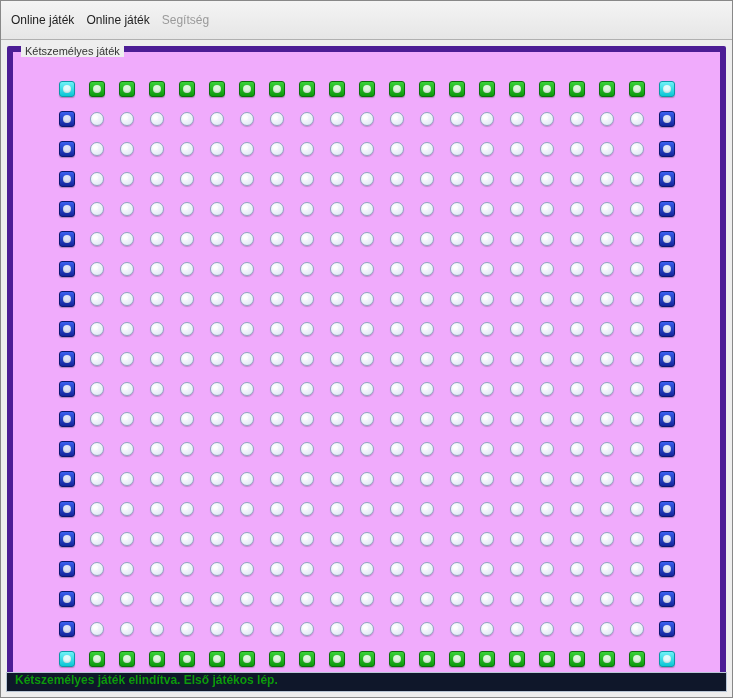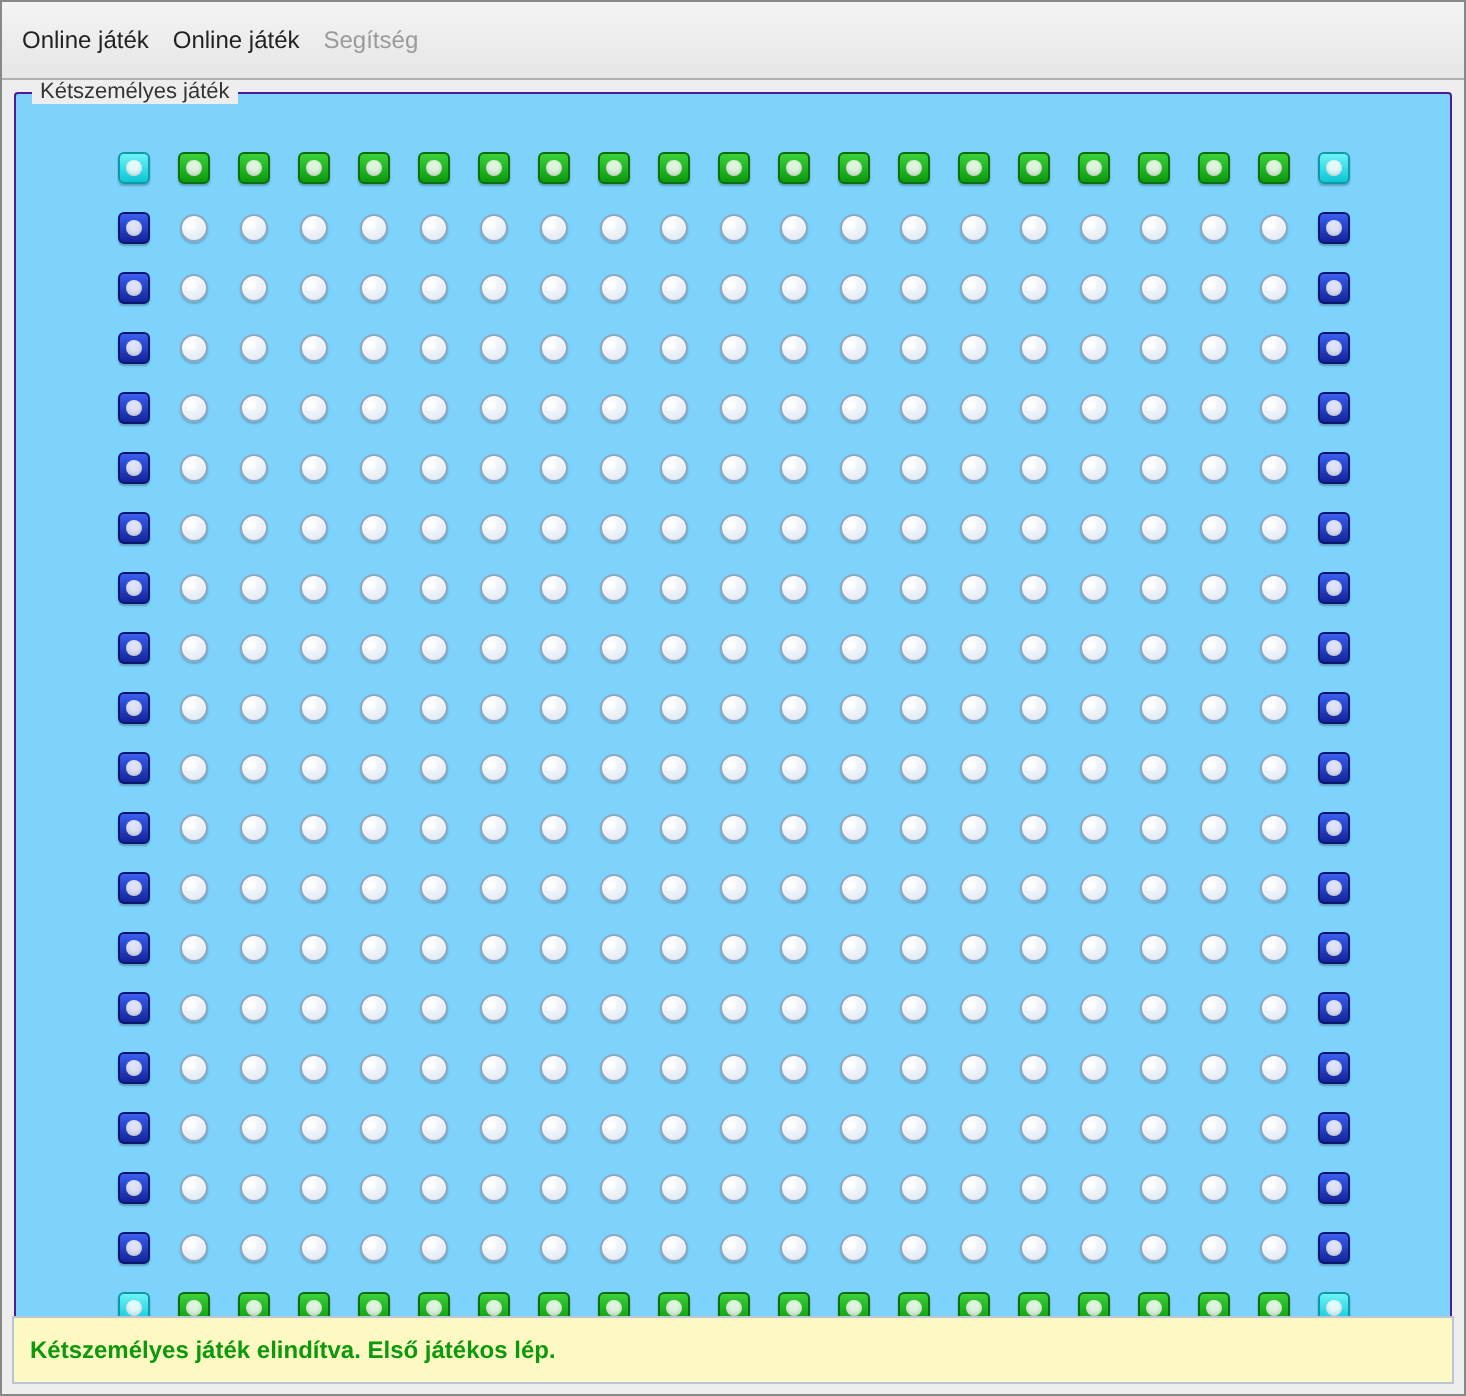--- a/index.html
+++ b/index.html
@@ -1,32 +1,32 @@
 <!DOCTYPE html>
 <html><head>
 <meta charset="utf-8">
 <style>
 * { box-sizing: border-box; margin: 0; padding: 0; }
 body { font-family: Arial, sans-serif; font-size: 12px; background: #eee; width: 733px; height: 698px; overflow: hidden; border: 1px solid #888; }
 .menubar { display: flex; align-items: center; height: 39px; padding: 12px 4px; background: linear-gradient(#f4f4f4,#e6e6e6); border-bottom: 1px solid #b0b0b0; }
 .menubar-item { padding: 2px 6px; color: #222; cursor: pointer; }
 .menubar-item.disabled { color: #9a9a9a; cursor: default; }
-.panel { margin: 6px; border: 1px solid #4c1d95; border-radius: 2px; height: 644px; position: relative; background: #7dd3fc; padding-top: 10px; }
+.panel { margin: 6px; border: 6px solid #4c1d95; border-radius: 2px; height: 644px; position: relative; background: #f0abfc; padding-top: 10px; }
 .panel-title { position: absolute; top: -7px; left: 8px; padding: 0 4px; background: #eee; color: #333; font-size: 11px; }
 .board { display: grid; grid-template-columns: repeat(21, 30px); grid-auto-rows: 30px; justify-content: center; align-content: start; margin-top: 12px; }
 .cell { width: 30px; height: 30px; display: flex; align-items: center; justify-content: center; }
 .dot { width: 14px; height: 14px; border-radius: 50%; border: 1px solid; box-shadow: inset 0 1px 2px rgba(255,255,255,.7), 0 1px 1px rgba(0,0,0,.2); position: relative; }
 .dot::after { content: ""; position: absolute; top: 2px; left: 2px; width: 5px; height: 5px; border-radius: 50%; background: rgba(255,255,255,.75); }
 .dot-sq { width: 16px; height: 16px; border-radius: 3px; border: 1px solid; box-shadow: 0 1px 1px rgba(0,0,0,.25); display: flex; align-items: center; justify-content: center; }
 .dot-sq::before { content: ""; width: 8px; height: 8px; border-radius: 50%; background: rgba(255,255,255,.85); box-shadow: inset 0 -1px 2px rgba(0,0,0,.15); }
 .t-empty { background: radial-gradient(circle at 35% 35%, #fff, #d8e4f2); border-color: #8ea7c0; }
 .t-green { background: linear-gradient(#3ad23a,#0c9a0c); border-color: #0b6e0b; }
 .t-blue  { background: linear-gradient(#3a5ff0,#12249a); border-color: #0b1670; }
 .t-cyan  { background: linear-gradient(#6ef2f7,#0bc6d6); border-color: #0d99a6; }
-.statusbar { position: absolute; bottom: 0; left: 0; right: 0; height: 34px; margin: 6px; border: 1px solid #b9c6d6; background: #fef9c3; display: flex; align-items: center; padding: 0 8px; }
+.statusbar { position: absolute; bottom: 0; left: 0; right: 0; height: 20px; margin: 6px; border: 1px solid #b9c6d6; background: #0f172a; display: flex; align-items: flex-start; padding: 0 8px; }
 .statusbar-text { color: #0c9a0c; font-weight: bold; font-size: 12px; }
 </style>
 </head>
 <body>
 
 <div class="menubar" id="menubar">
     <div class="menubar-item">Online játék</div>
     <div class="menubar-item">Online játék</div>
     <div class="menubar-item disabled">Segítség</div>
   </div>

